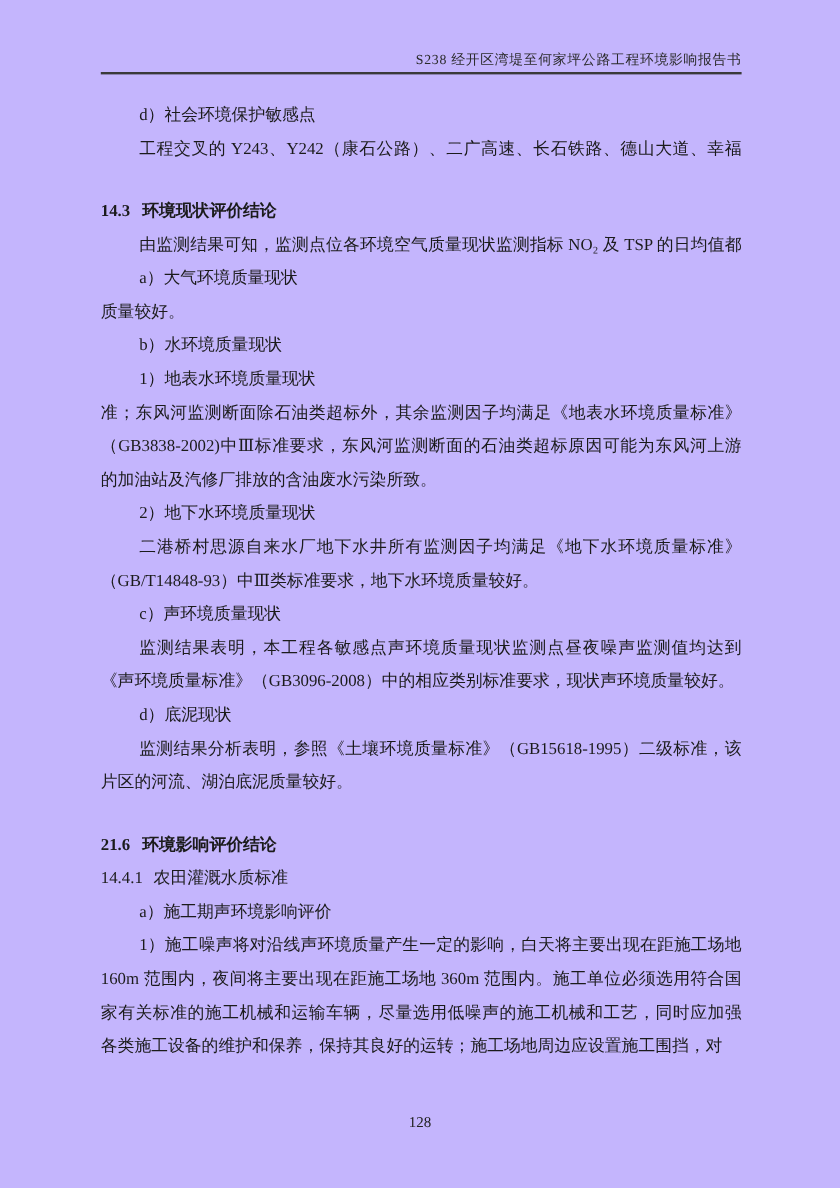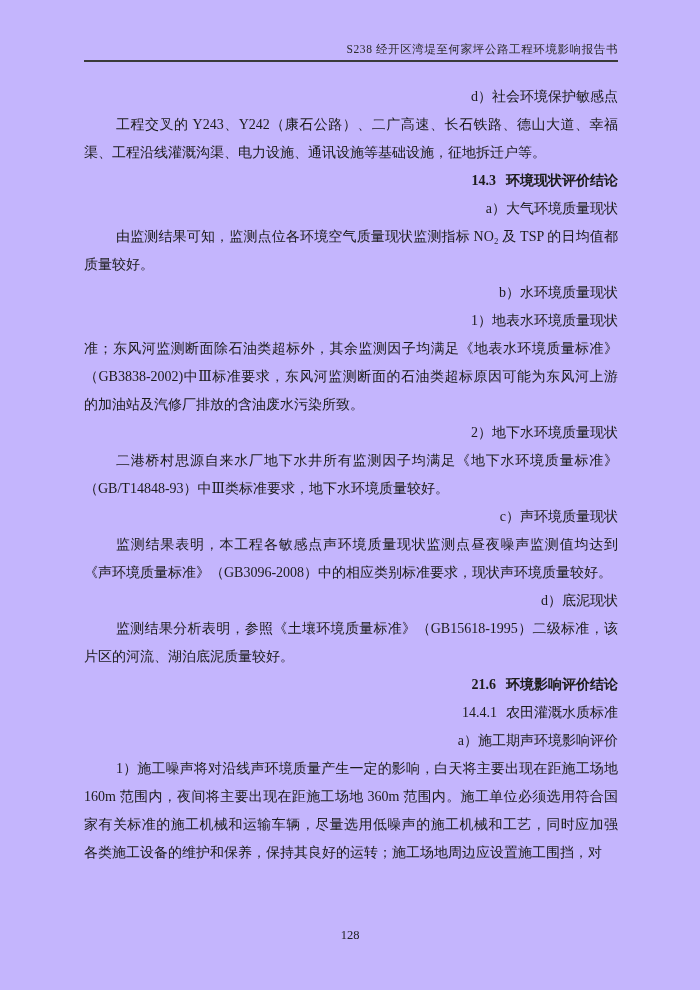--- a/index.html
+++ b/index.html
@@ -38,35 +38,34 @@
     top: 83px;
     left: 84px;
     width: 534px;
     font-size: 14px;
   }
   .line {
     height: 28px;
     line-height: 28px;
     overflow: hidden;
     white-space: nowrap;
-    text-align: right;
   }
   .para-line {
     white-space: normal;
     text-align: justify;
     text-align-last: justify;
     -moz-text-align-last: justify;
   }
   .para-line.first { text-indent: 32px; }
   .para-line.last {
     text-align-last: left;
     -moz-text-align-last: left;
   }
   .item { text-indent: 32px; }
-  .heading { font-weight: bold; }
+  .heading { font-weight: bold; margin-top: 24px; }
   .heading .h-num { margin-right: 10px; }
   .subheading { font-weight: normal; }
   .subheading .h-num { margin-right: 9px; }
   .page-number {
     position: absolute;
     top: 921px;
     left: 0;
     width: 100%;
     height: 28px;
     line-height: 28px;
@@ -78,24 +77,23 @@
 </head>
 <body>
 
 <div class="page">
   <div class="header-title">S238 经开区湾堤至何家坪公路工程环境影响报告书</div>
   <div class="header-rule"></div>
 
   <main class="doc-body" id="doc-body">
       <div class="line item">d）社会环境保护敏感点</div>
       <div class="line para-line first">工程交叉的 Y243、Y242（康石公路）、二广高速、长石铁路、德山大道、幸福</div>
-      <div class="line para-line last">渠、工程沿线灌溉沟渠、电力设施、通讯设施等基础设施，征地拆迁户等。</div>
       <div class="line heading"><span class="h-num">14.3</span><span class="h-title">环境现状评价结论</span></div>
+      <div class="line para-line first">由监测结果可知，监测点位各环境空气质量现状监测指标 NO₂ 及 TSP 的日均值都</div>
       <div class="line item">a）大气环境质量现状</div>
-      <div class="line para-line first">由监测结果可知，监测点位各环境空气质量现状监测指标 NO₂ 及 TSP 的日均值都</div>
       <div class="line para-line last">质量较好。</div>
       <div class="line item">b）水环境质量现状</div>
       <div class="line item">1）地表水环境质量现状</div>
       <div class="line para-line">准；东风河监测断面除石油类超标外，其余监测因子均满足《地表水环境质量标准》</div>
       <div class="line para-line">（GB3838-2002)中Ⅲ标准要求，东风河监测断面的石油类超标原因可能为东风河上游</div>
       <div class="line para-line last">的加油站及汽修厂排放的含油废水污染所致。</div>
       <div class="line item">2）地下水环境质量现状</div>
       <div class="line para-line first">二港桥村思源自来水厂地下水井所有监测因子均满足《地下水环境质量标准》</div>
       <div class="line para-line last">（GB/T14848-93）中Ⅲ类标准要求，地下水环境质量较好。</div>
       <div class="line item">c）声环境质量现状</div>

